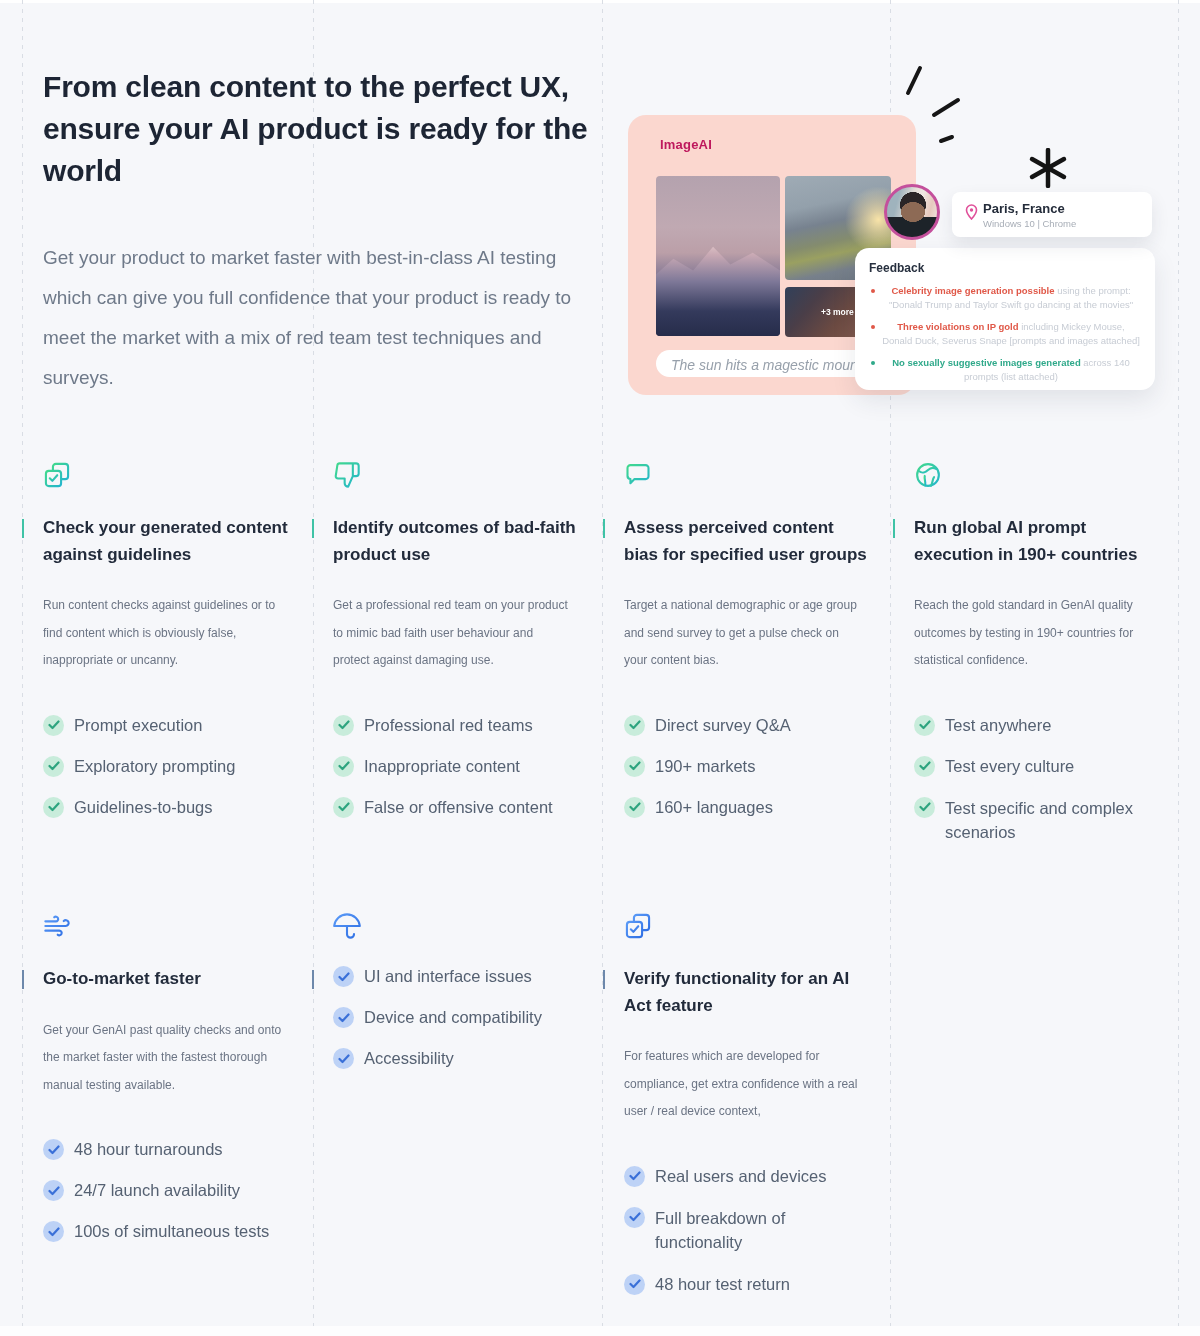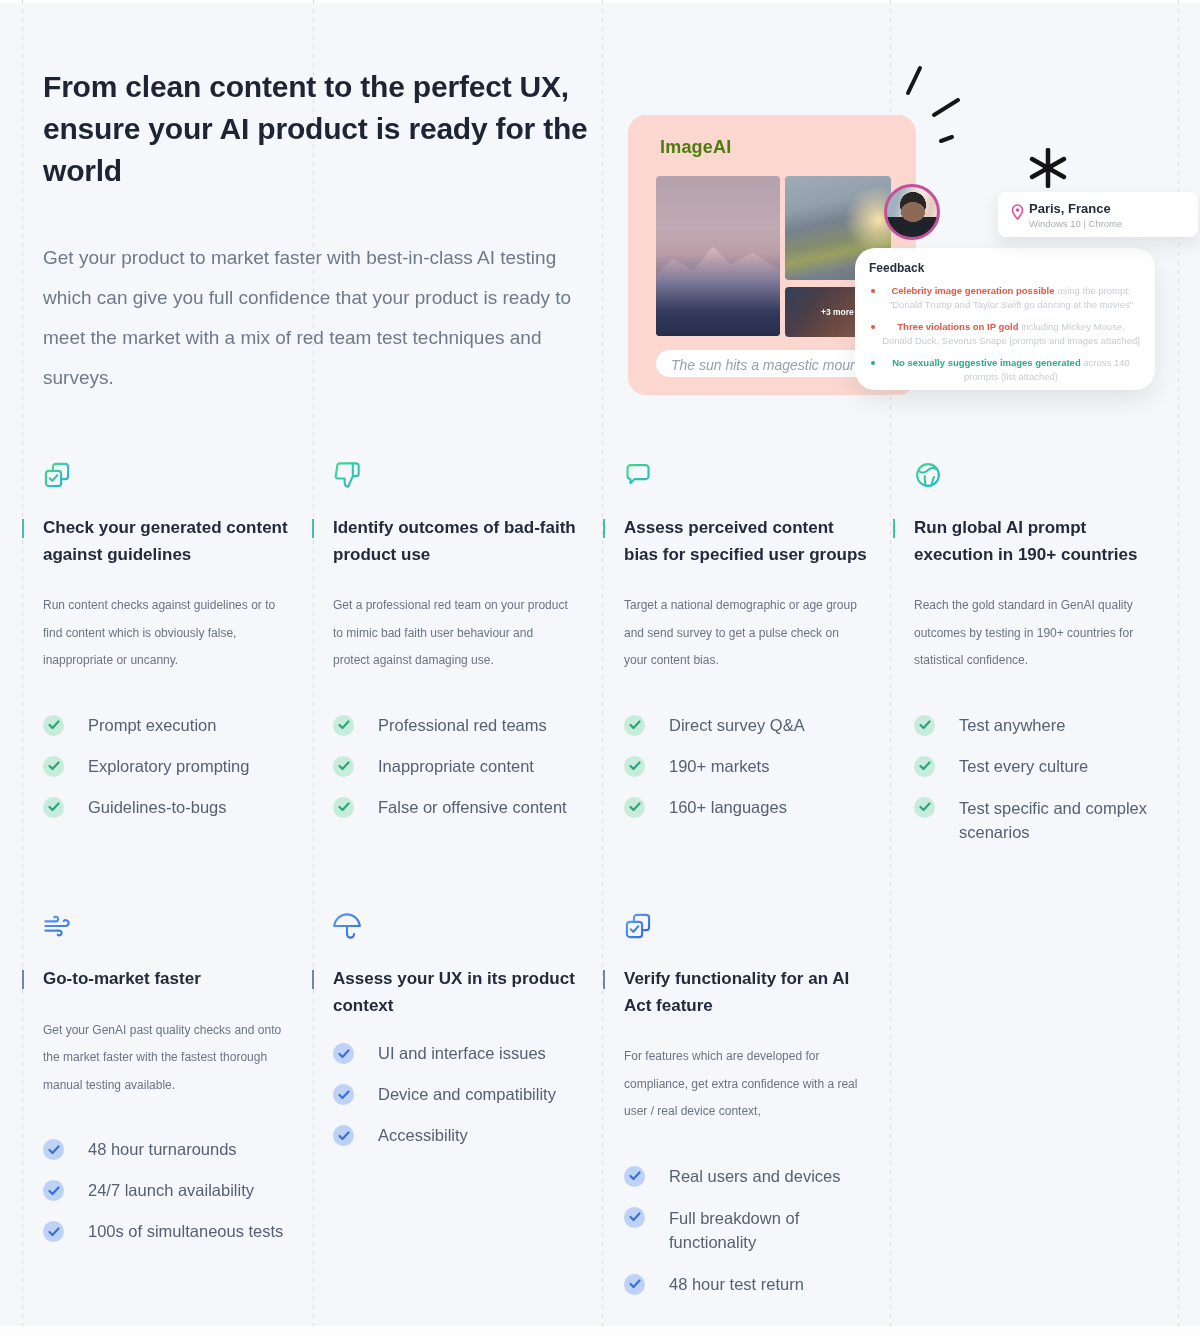--- a/index.html
+++ b/index.html
@@ -12,21 +12,21 @@
   .vline { position:absolute; top:0; width:1px; height:1336px;
     background-image:repeating-linear-gradient(180deg,#d9dde4 0 4px,transparent 4px 9px); }
 
   
   .hero-title { position:absolute; left:43px; top:66px; width:565px; font-size:30px; line-height:42px;
     font-weight:700; color:#1d2534; letter-spacing:-0.2px; }
   .hero-desc { position:absolute; left:43px; top:238px; width:545px; font-size:19px; line-height:40px; color:#6e7989; }
 
   
   .mock { position:absolute; left:628px; top:115px; width:288px; height:280px; background:#fbd7cf; border-radius:18px; }
-  .mock-title { position:absolute; left:32px; top:22px; font-size:18px; font-weight:700; color:#4d7c0f; letter-spacing:.2px; }
+  .mock-title { position:absolute; left:32px; top:22px; font-size:13px; font-weight:700; color:#be185d; letter-spacing:.2px; }
   .img-large { position:absolute; left:28px; top:61px; width:124px; height:160px; border-radius:4px; overflow:hidden;
     background:linear-gradient(180deg,#b4a2ae 0%,#c0a9b2 32%,#bb9fa8 48%,#8e7f98 60%,#4a4a6e 80%,#2e3354 100%); }
   .img-large .peaks { position:absolute; left:0; bottom:0; width:100%; height:62%;
     clip-path:polygon(0 38%,14% 22%,30% 34%,46% 10%,60% 28%,78% 16%,100% 34%,100% 100%,0 100%);
     background:linear-gradient(180deg,#ecd6d4 0%,#c9a9b4 18%,#7e7898 45%,#343a5c 75%,#262c4a 100%); }
   .img-right { position:absolute; left:157px; top:61px; width:106px; height:104px; border-radius:4px; overflow:hidden;
     background:
       radial-gradient(circle at 88% 42%, rgba(255,232,170,.95), rgba(255,232,170,0) 30%),
       linear-gradient(168deg,#9fabb5 0%,#93a0ab 28%,#77828f 44%,#848c6e 60%,#9aa061 70%,#77808b 84%,#6d7681 100%); }
   .img-small { position:absolute; left:157px; top:172px; width:106px; height:50px; border-radius:4px; overflow:hidden;
@@ -37,27 +37,27 @@
 
   
   .avatar { position:absolute; left:884px; top:184px; width:56px; height:56px; border-radius:50%;
     border:3px solid #c4509c; z-index:7;
     background:
       radial-gradient(ellipse 24% 20% at 52% 50%, #8d6a55 0 99%, transparent 100%),
       radial-gradient(circle at 52% 36%, #2a2527 0 31%, transparent 32%),
       linear-gradient(180deg, rgba(0,0,0,0) 60%, #1d2329 61%),
       linear-gradient(105deg,#9fb3bd 0 22%,#e3ded8 45%,#efe8e2 60%,#e6c9be 78%,#f2efeb 100%); }
   .loc-card { position:absolute; left:952px; top:192px; width:200px; height:45px; background:#fff; border-radius:8px;
-    box-shadow:0 8px 18px rgba(40,50,70,.10); z-index:8;margin-left:46px; }
+    box-shadow:0 8px 18px rgba(40,50,70,.10); z-index:8; }
   .loc-pin { position:absolute; left:13px; top:12px; }
   .loc-title { position:absolute; left:31px; top:9px; font-size:13px; font-weight:700; color:#242c3a; }
   .loc-sub { position:absolute; left:31px; top:26px; font-size:9.5px; color:#a8aeb7; }
 
   
-  .feedback { position:absolute; left:855px; top:248px; width:300px; height:142px; background:#fff; border-radius:20px;
+  .feedback { position:absolute; left:855px; top:248px; width:300px; height:142px; background:#fff; border-radius:14px;
     box-shadow:0 10px 24px rgba(40,50,70,.10); z-index:6; padding:13px 14px 0 14px; }
   .fb-title { font-size:12px; font-weight:700; color:#27303f; margin-bottom:9px; }
   .fb-item { position:relative; padding-left:12px; font-size:9.5px; line-height:13.5px; margin-bottom:9px; color:#c7ccd4;text-align:center; }
   .fb-dot { position:absolute; left:2px; top:5px; width:4px; height:4px; border-radius:50%; }
   .fb-item.red .fb-dot { background:#e05848; }
   .fb-item.green .fb-dot { background:#2fa98a; }
   .fb-bold { font-weight:700; }
   .fb-item.red .fb-bold { color:#e05848; }
   .fb-item.green .fb-bold { color:#2fa98a; }
 
@@ -71,21 +71,21 @@
   .f-icon svg { display:block; }
   .feature h3 { position:relative; font-size:17px; line-height:26.5px; font-weight:700; color:#222b3b; margin-bottom:24px; }
   .feature .accent { position:absolute; left:-21px; top:4px; width:2px; height:19px; }
   .feature.teal .accent { background:#3fc3a6; }
   .feature.blue .accent { background:#6d88ab; }
   .feature p { font-size:12px; line-height:27.5px; color:#6b7484; margin-bottom:40px; max-width:240px; }
   .f-row { display:flex; align-items:flex-start; margin-bottom:20px; }
   .check { flex:0 0 21px; width:21px; height:21px; border-radius:50%; display:flex; align-items:center; justify-content:center; }
   .feature.teal .check { background:#c8ecdb; color:#2da47f; }
   .feature.blue .check { background:#bdd2f6; color:#3a70d8; }
-  .f-label { margin-left:24px; font-size:16.5px; line-height:21px; color:#556172; }
+  .f-label { margin-left:10px; font-size:16.5px; line-height:21px; color:#556172; }
   .f-row.wrap .f-label { line-height:24px; margin-top:-1px; }
 </style>
 </head>
 <body>
 
 <svg style="position:absolute;width:0;height:0" aria-hidden="true">
   <defs>
     <linearGradient id="gt" x1="0" y1="0" x2="1" y2="1">
       <stop offset="0" stop-color="#41d98d"></stop>
         <stop offset="1" stop-color="#23b5ce"></stop>
@@ -336,21 +336,21 @@
       <span class="f-label">100s of simultaneous tests</span>
     </div>
   </div>
 
   <div class="feature blue" style="left:333px;top:912px;width:252px">
     <div class="f-icon">
       <svg width="28" height="28" viewBox="0 0 24 24" fill="none" stroke="url(#gb)" stroke-width="1.8" stroke-linecap="round" stroke-linejoin="round">
         <path d="M23 12a11.05 11.05 0 0 0-22 0zm-5 7a3 3 0 0 1-6 0v-7"></path>
       </svg>
     </div>
-    <h3><span class="accent"></span><span>Assess your UX in its product context</span></h3>
+    <h3><span class="accent"></span></h3>
     <div class="f-row">
       <span class="check">
           <svg width="12" height="10" viewBox="0 0 12 10">
             <polyline points="1.5 5 4.5 8 10.5 1.5" fill="none" stroke="currentColor" stroke-width="2.2" stroke-linecap="round" stroke-linejoin="round"></polyline>
           </svg>
         </span>
       <span class="f-label">UI and interface issues</span>
     </div>
     <div class="f-row">
       <span class="check">

